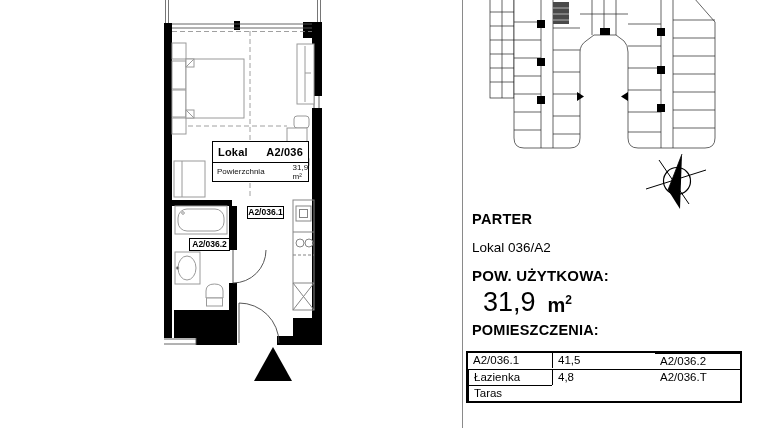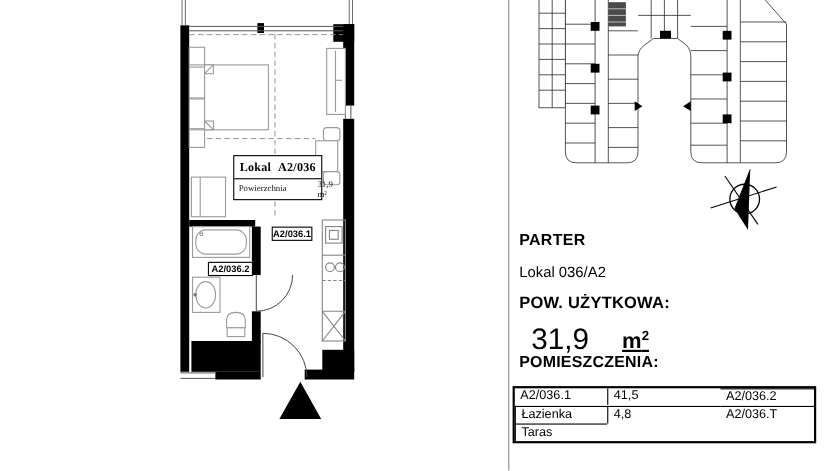--- a/index.html
+++ b/index.html
@@ -4,22 +4,22 @@
 <style>
   html,body{margin:0;padding:0;background:#fff;}
   .stage{
     position:relative;width:760px;height:428px;background:#ffffff;overflow:hidden;
     font-family:"Liberation Sans", sans-serif;color:#000;
   }
   .plan-svg{position:absolute;left:0;top:0;width:760px;height:428px;}
 
   
   .label-box{
-    position:absolute;left:212px;top:141px;width:81px;height:41px;
-    background:#fff;border:1.5px solid #000;box-sizing:border-box;font-family:Liberation Serif, serif;
+    position:absolute;left:212px;top:141px;width:97px;height:41px;
+    background:#fff;border:1.5px solid #000;box-sizing:border-box;
   }
   .label-box .row1{
     height:20px;border-bottom:1.5px solid #000;display:flex;align-items:center;
     justify-content:space-between;padding:0 5px;font-size:11px;font-weight:bold;
     letter-spacing:.2px;
   }
   .label-box .row2{
     height:17px;display:flex;align-items:center;justify-content:space-between;
     padding:0 4px;font-size:8px;color:#111;gap:28px;
   }
@@ -33,21 +33,21 @@
   
   .divider{position:absolute;left:462px;top:0;width:1px;height:428px;background:#8a8a8a;}
 
   
   .panel{position:absolute;left:0;top:0;width:760px;height:428px;pointer-events:none;}
   .floor-label{position:absolute;left:472px;top:211px;font-size:14.5px;font-weight:bold;letter-spacing:.3px;}
   .unit-label{position:absolute;left:472px;top:240px;font-size:13.5px;}
   .area-heading{position:absolute;left:472px;top:267px;font-size:15px;font-weight:bold;letter-spacing:.2px;}
   .area-row{position:absolute;left:483px;top:287px;display:flex;align-items:center;}
   .area-value{font-size:27px;font-weight:400;line-height:28px;}
-  .area-unit{font-size:20px;font-weight:bold;margin-left:30px;line-height:36px;text-decoration:underline;}
+  .area-unit{font-size:20px;font-weight:bold;margin-left:12px;line-height:26px;}
   .area-unit sup{font-size:12px;font-weight:bold;}
   .rooms-heading{position:absolute;left:472px;top:322px;font-size:14.5px;font-weight:bold;letter-spacing:.2px;}
 
   .rooms-table{
     position:absolute;left:466px;top:351px;
     display:grid;grid-template-columns:84px 103px 85px;
     border:2px solid #000;background:#fff;
   }
   .rooms-table .cell{
     height:15px;font-size:11.5px;line-height:15px;padding:0 0 0 5px;

